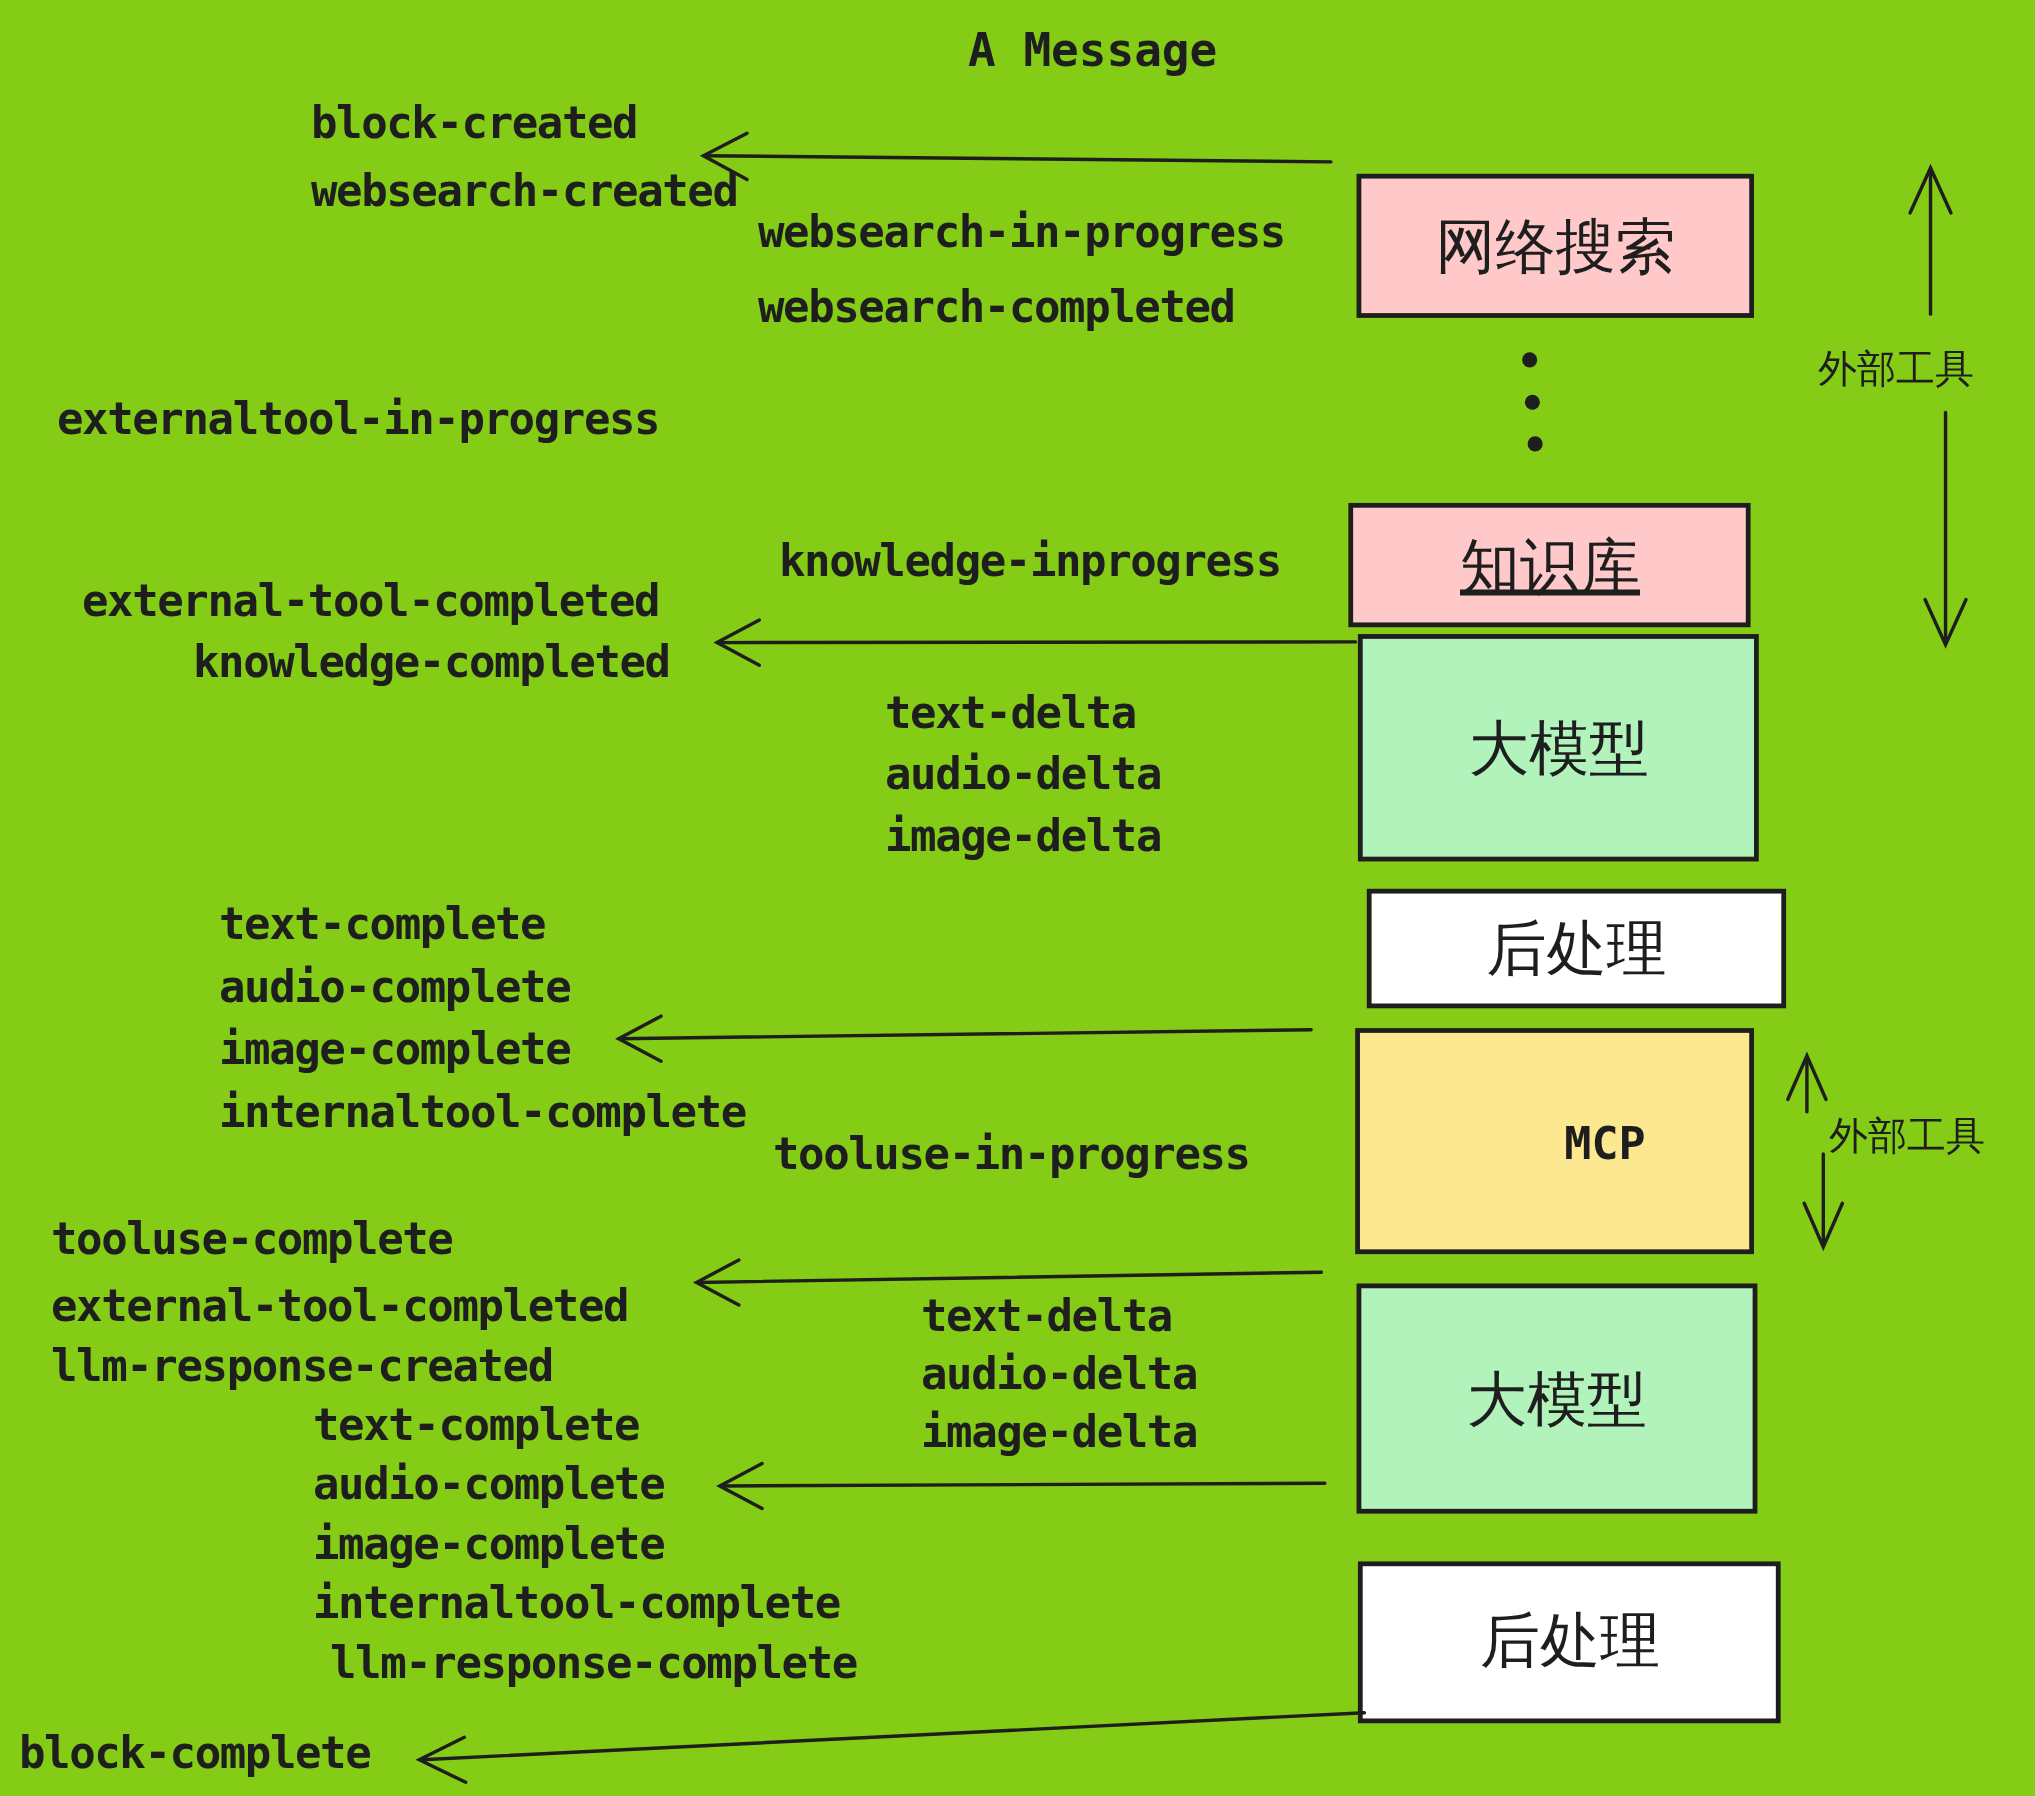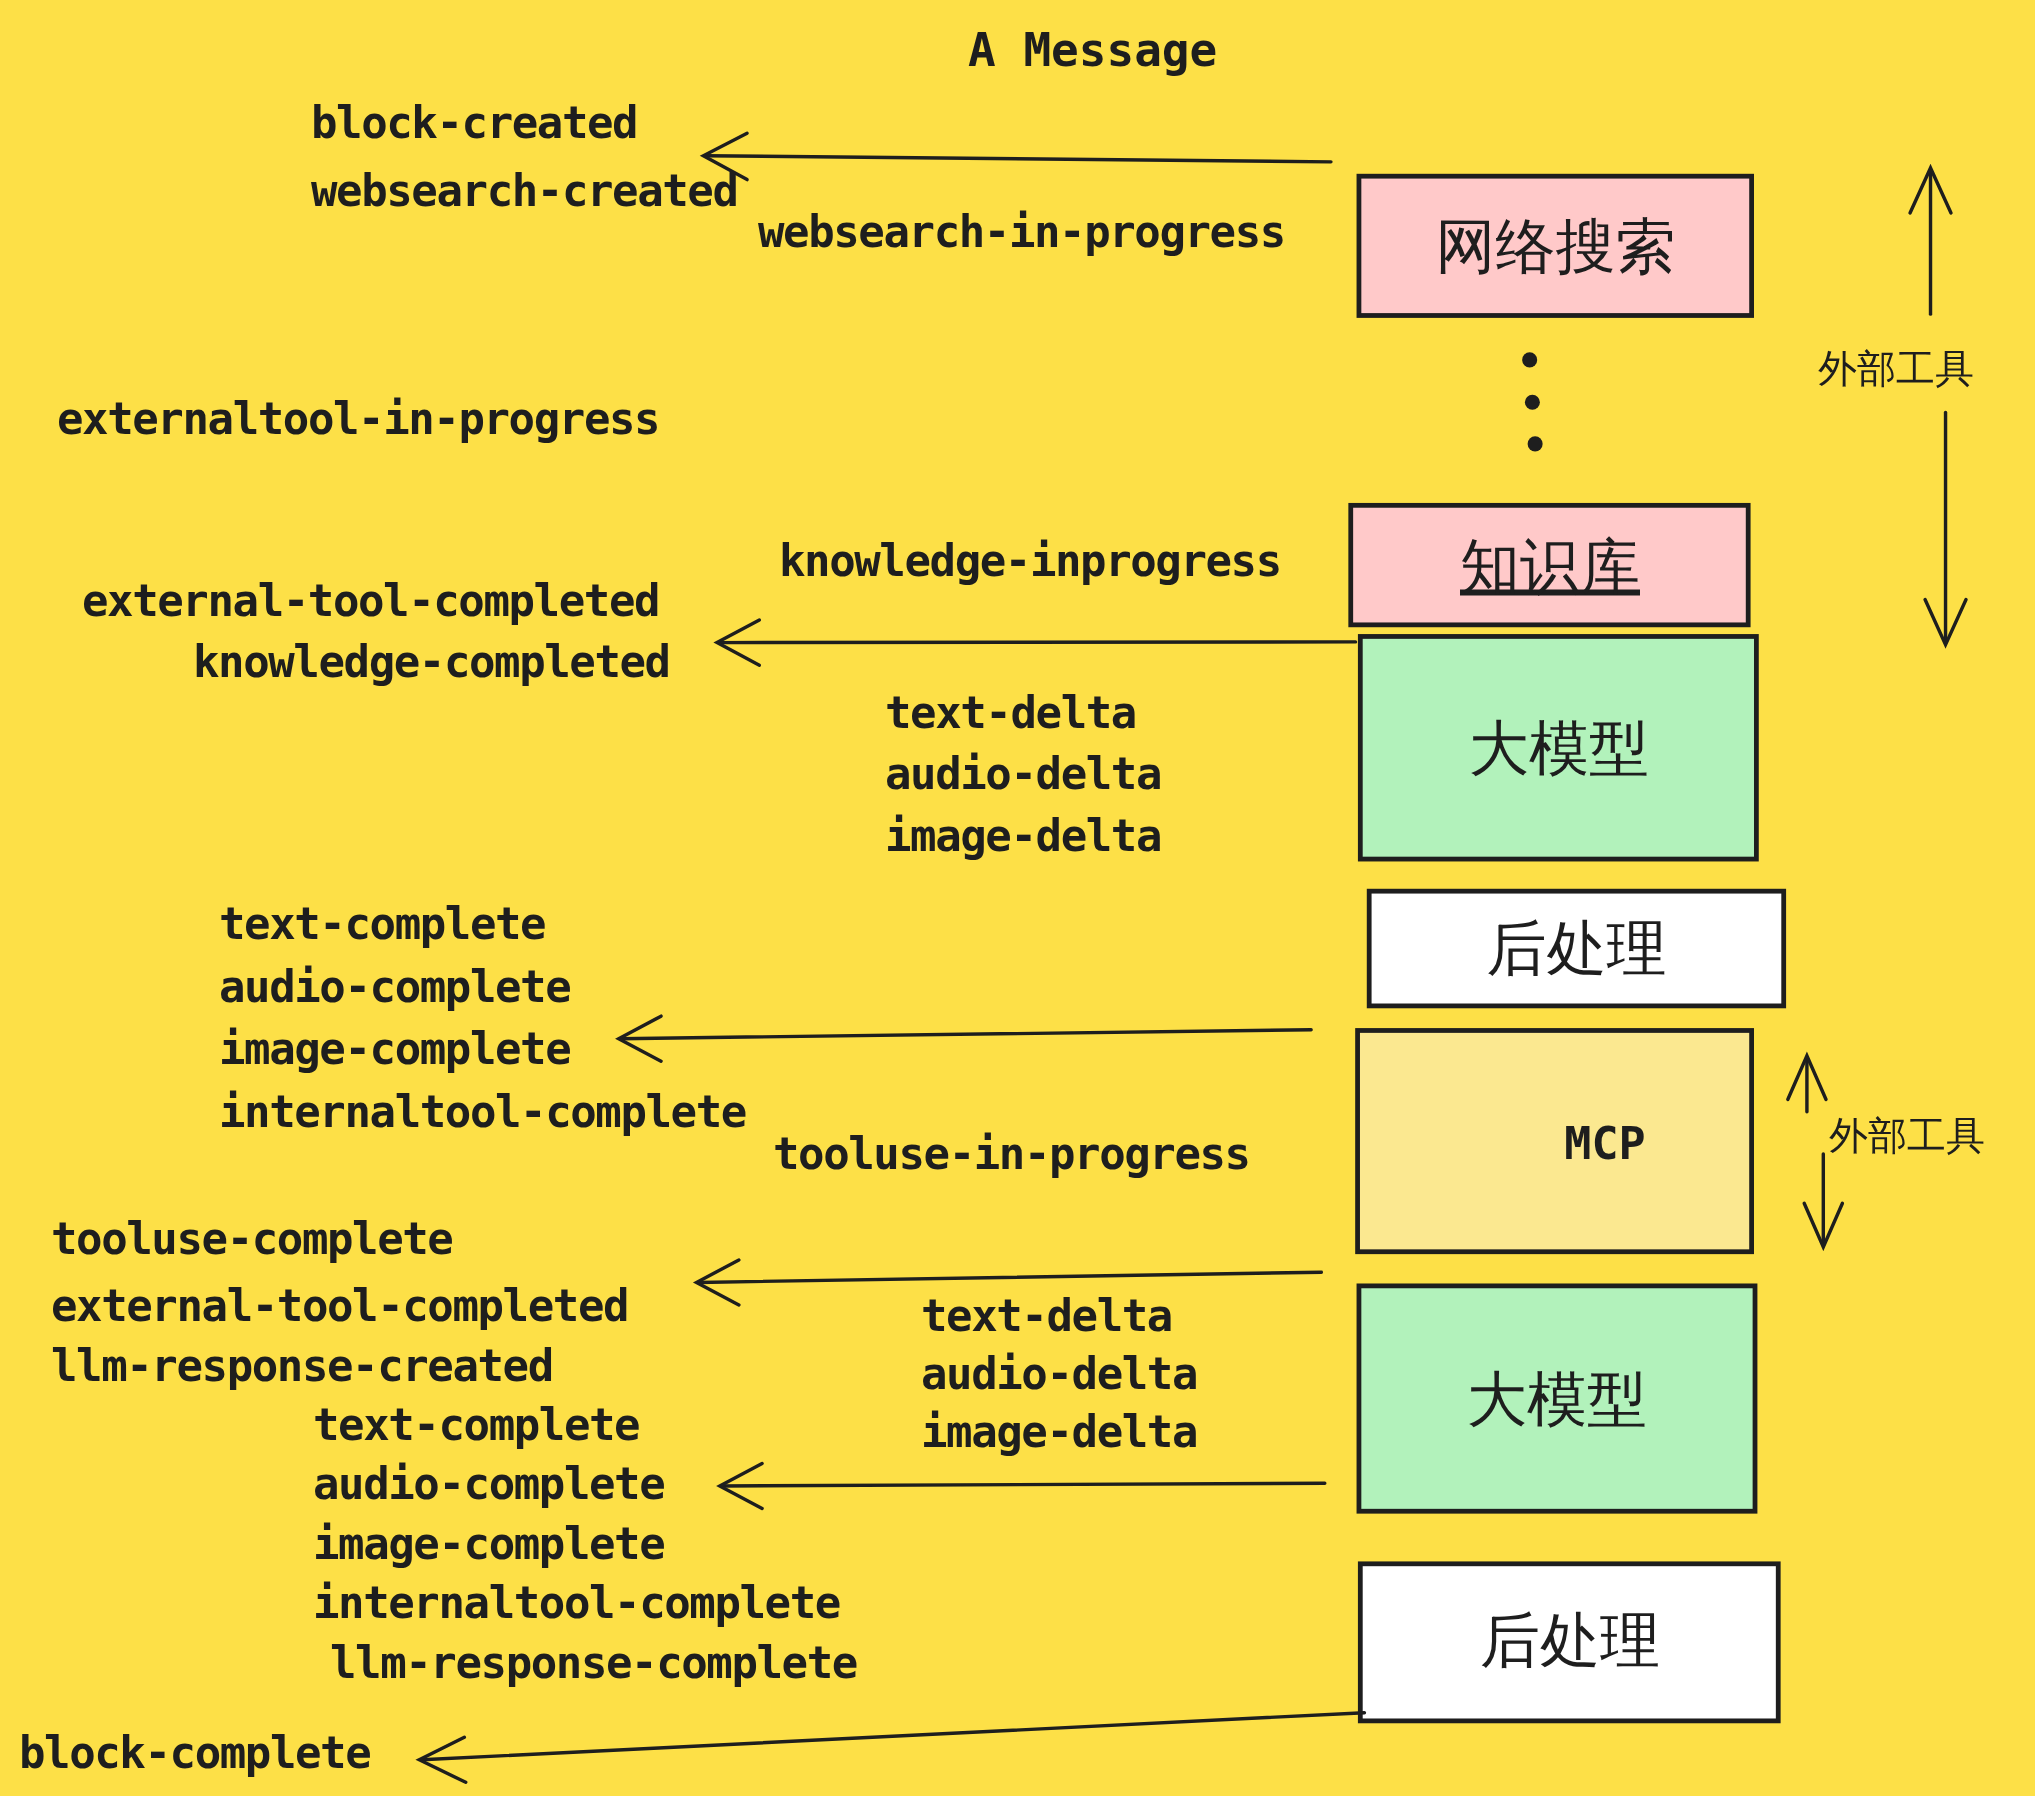--- a/index.html
+++ b/index.html
@@ -1,20 +1,20 @@
 <!DOCTYPE html>
 <html style="font-size:11px"><head>
 <meta charset="utf-8">
 <style>
   html, body { margin: 0; padding: 0; background: #ffffff; }
   #canvas {
     position: relative;
     width: 2035px;
     height: 1796px;
-    background: #fde047;
+    background: #84cc16;
     font-family: "DejaVu Sans Mono", "Liberation Mono", monospace;
     color: #1e1e1e;
     overflow: hidden;
   }
   svg.layer {
     position: absolute;
     left: 0; top: 0;
     width: 2035px; height: 1796px;
   }
   .evt {
@@ -122,20 +122,21 @@
         <polyline points="2642,1762 2670,1826 2698,1762"></polyline>
       </g>
     </g>
   </svg>
 
   <div class="title" style="left:968px; top:50px;">A Message</div>
 
   <div class="evt" style="left:311px;  top:122px;">block-created</div>
   <div class="evt" style="left:311px;  top:190px;">websearch-created</div>
   <div class="evt" style="left:758px; top:231px;">websearch-in-progress</div>
+  <div class="evt" style="left:758px; top:306px;">websearch-completed</div>
   <div class="evt" style="left:19px;   top:418px;margin-left:38px;">externaltool-in-progress</div>
   <div class="evt" style="left:779px; top:560px;">knowledge-inprogress</div>
   <div class="evt" style="left:82px;  top:600px;">external-tool-completed</div>
   <div class="evt" style="left:193px;  top:661px;">knowledge-completed</div>
 
   <div class="evt" style="left:885px; top:712px;">text-delta</div>
   <div class="evt" style="left:885px; top:773px;">audio-delta</div>
   <div class="evt" style="left:885px; top:835px;">image-delta</div>
 
   <div class="evt" style="left:219px;  top:923px;">text-complete</div>

